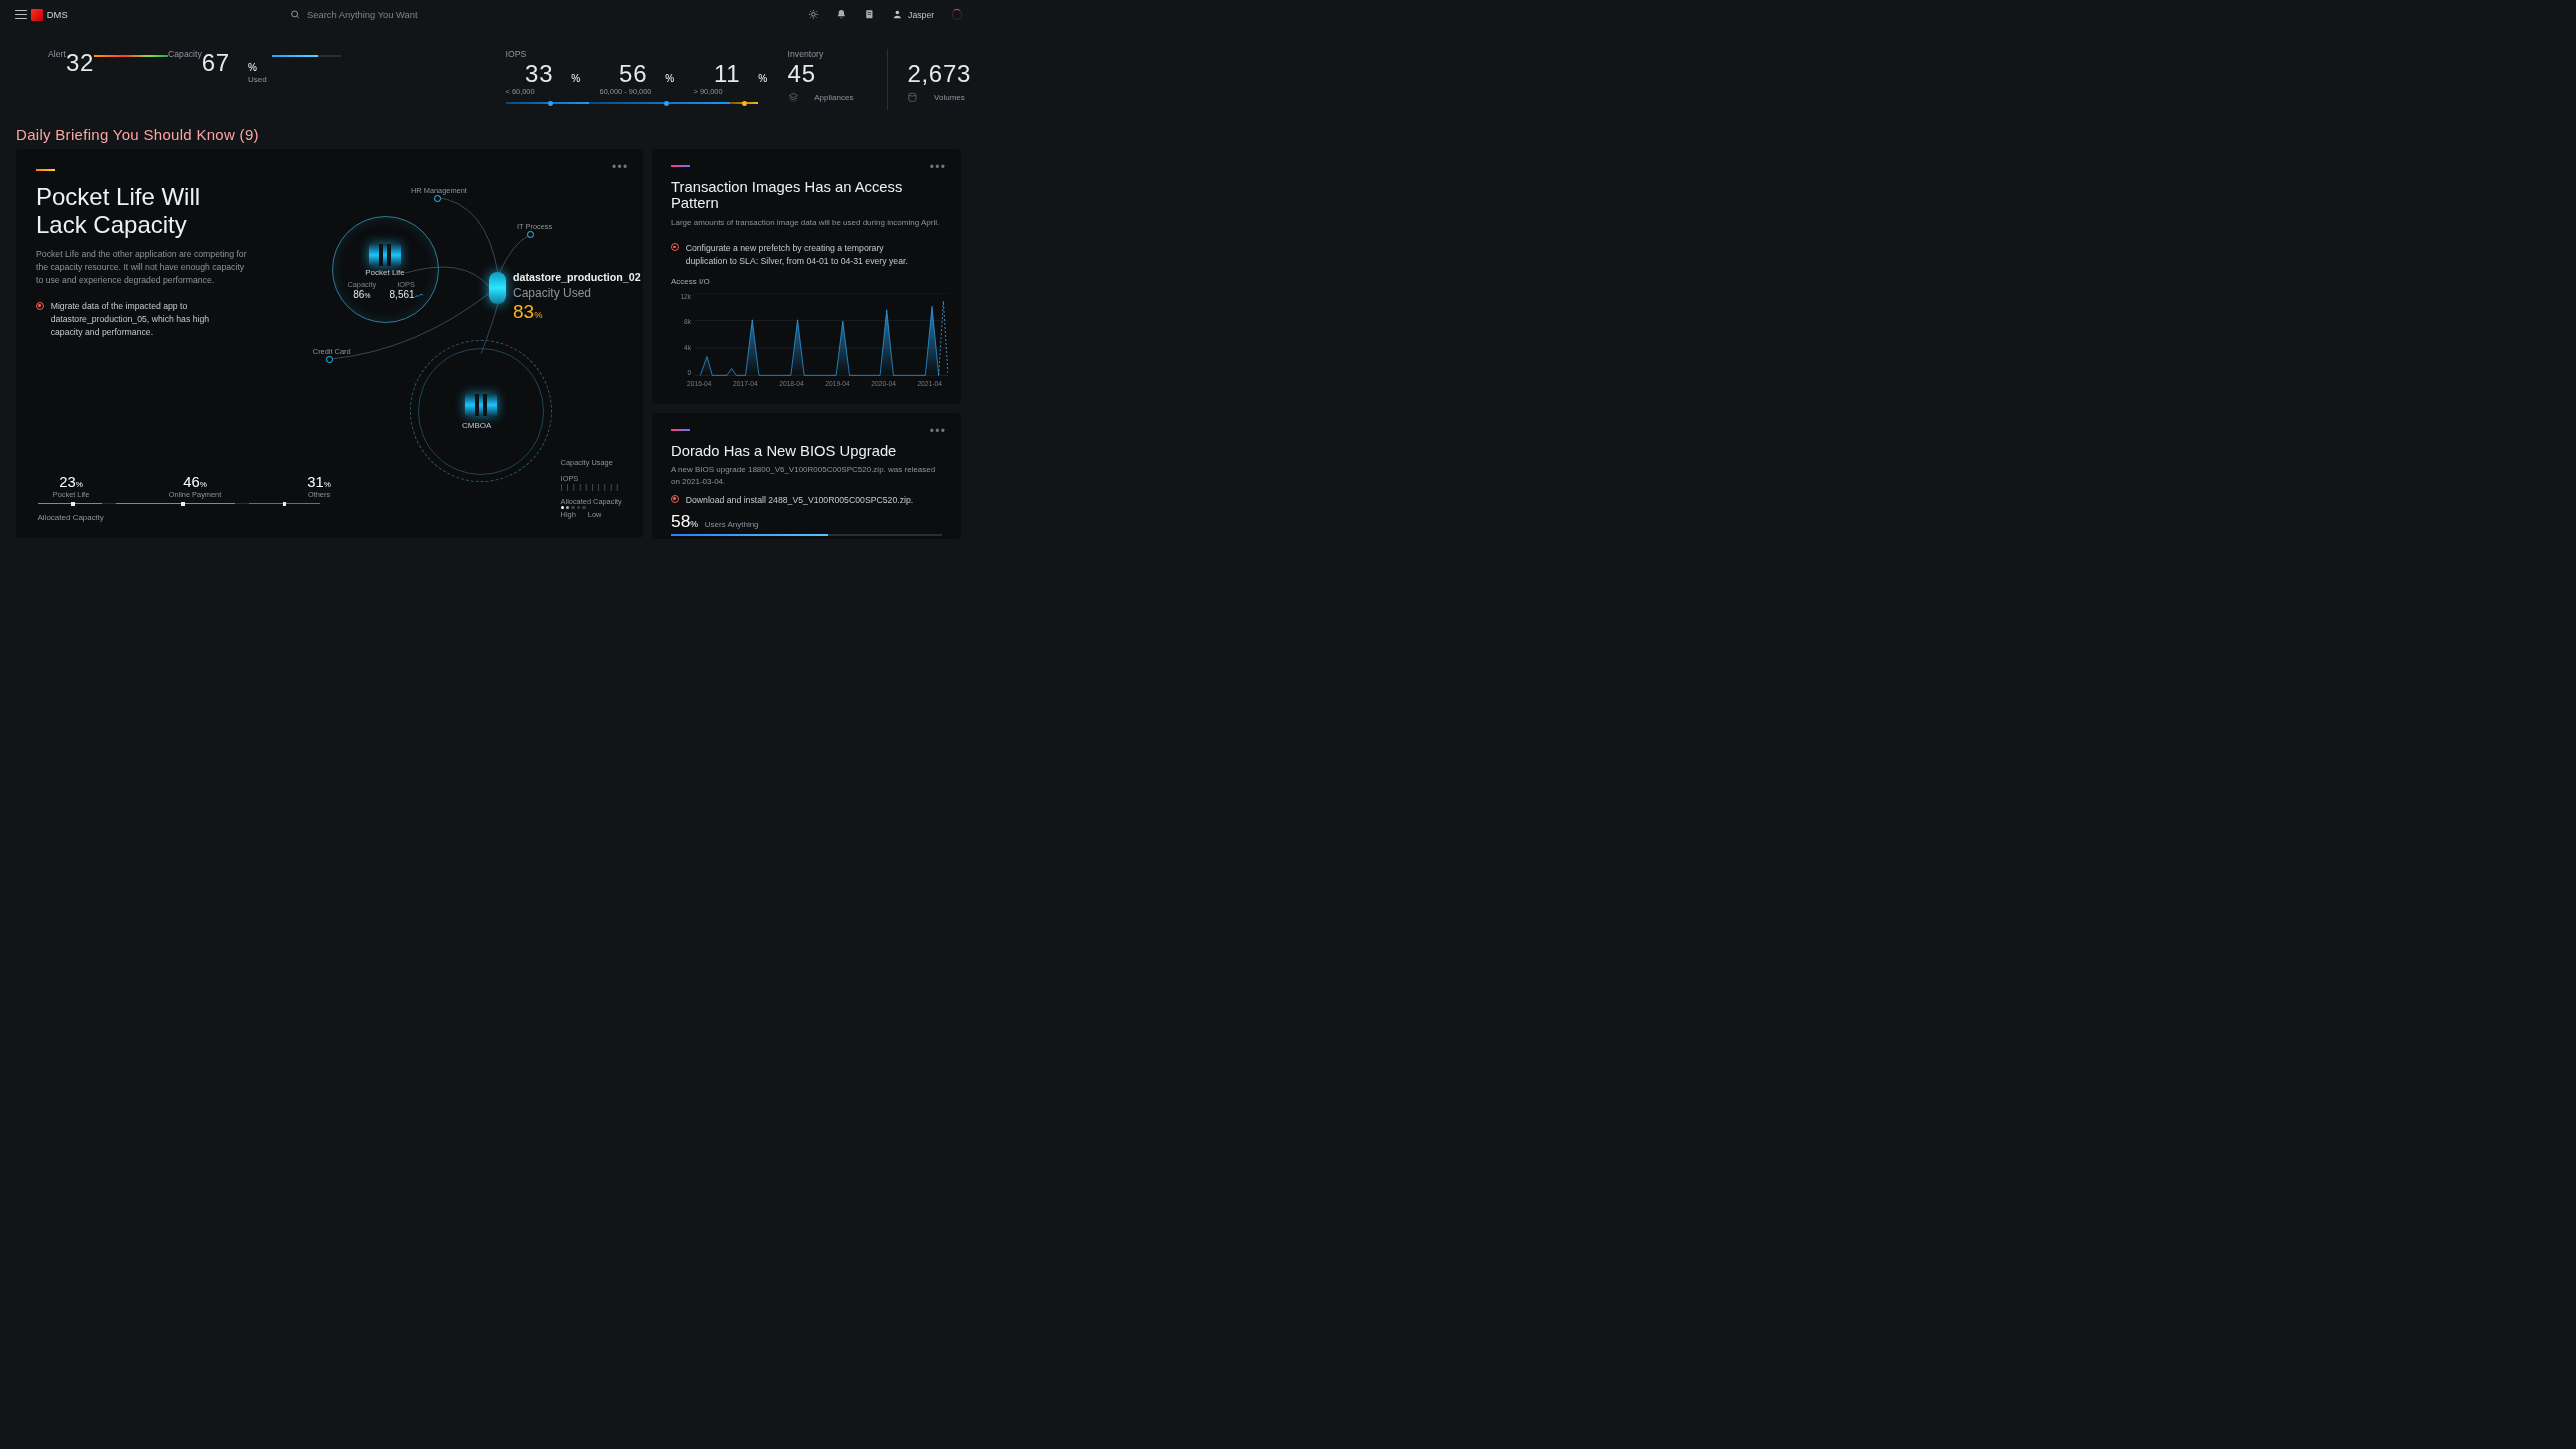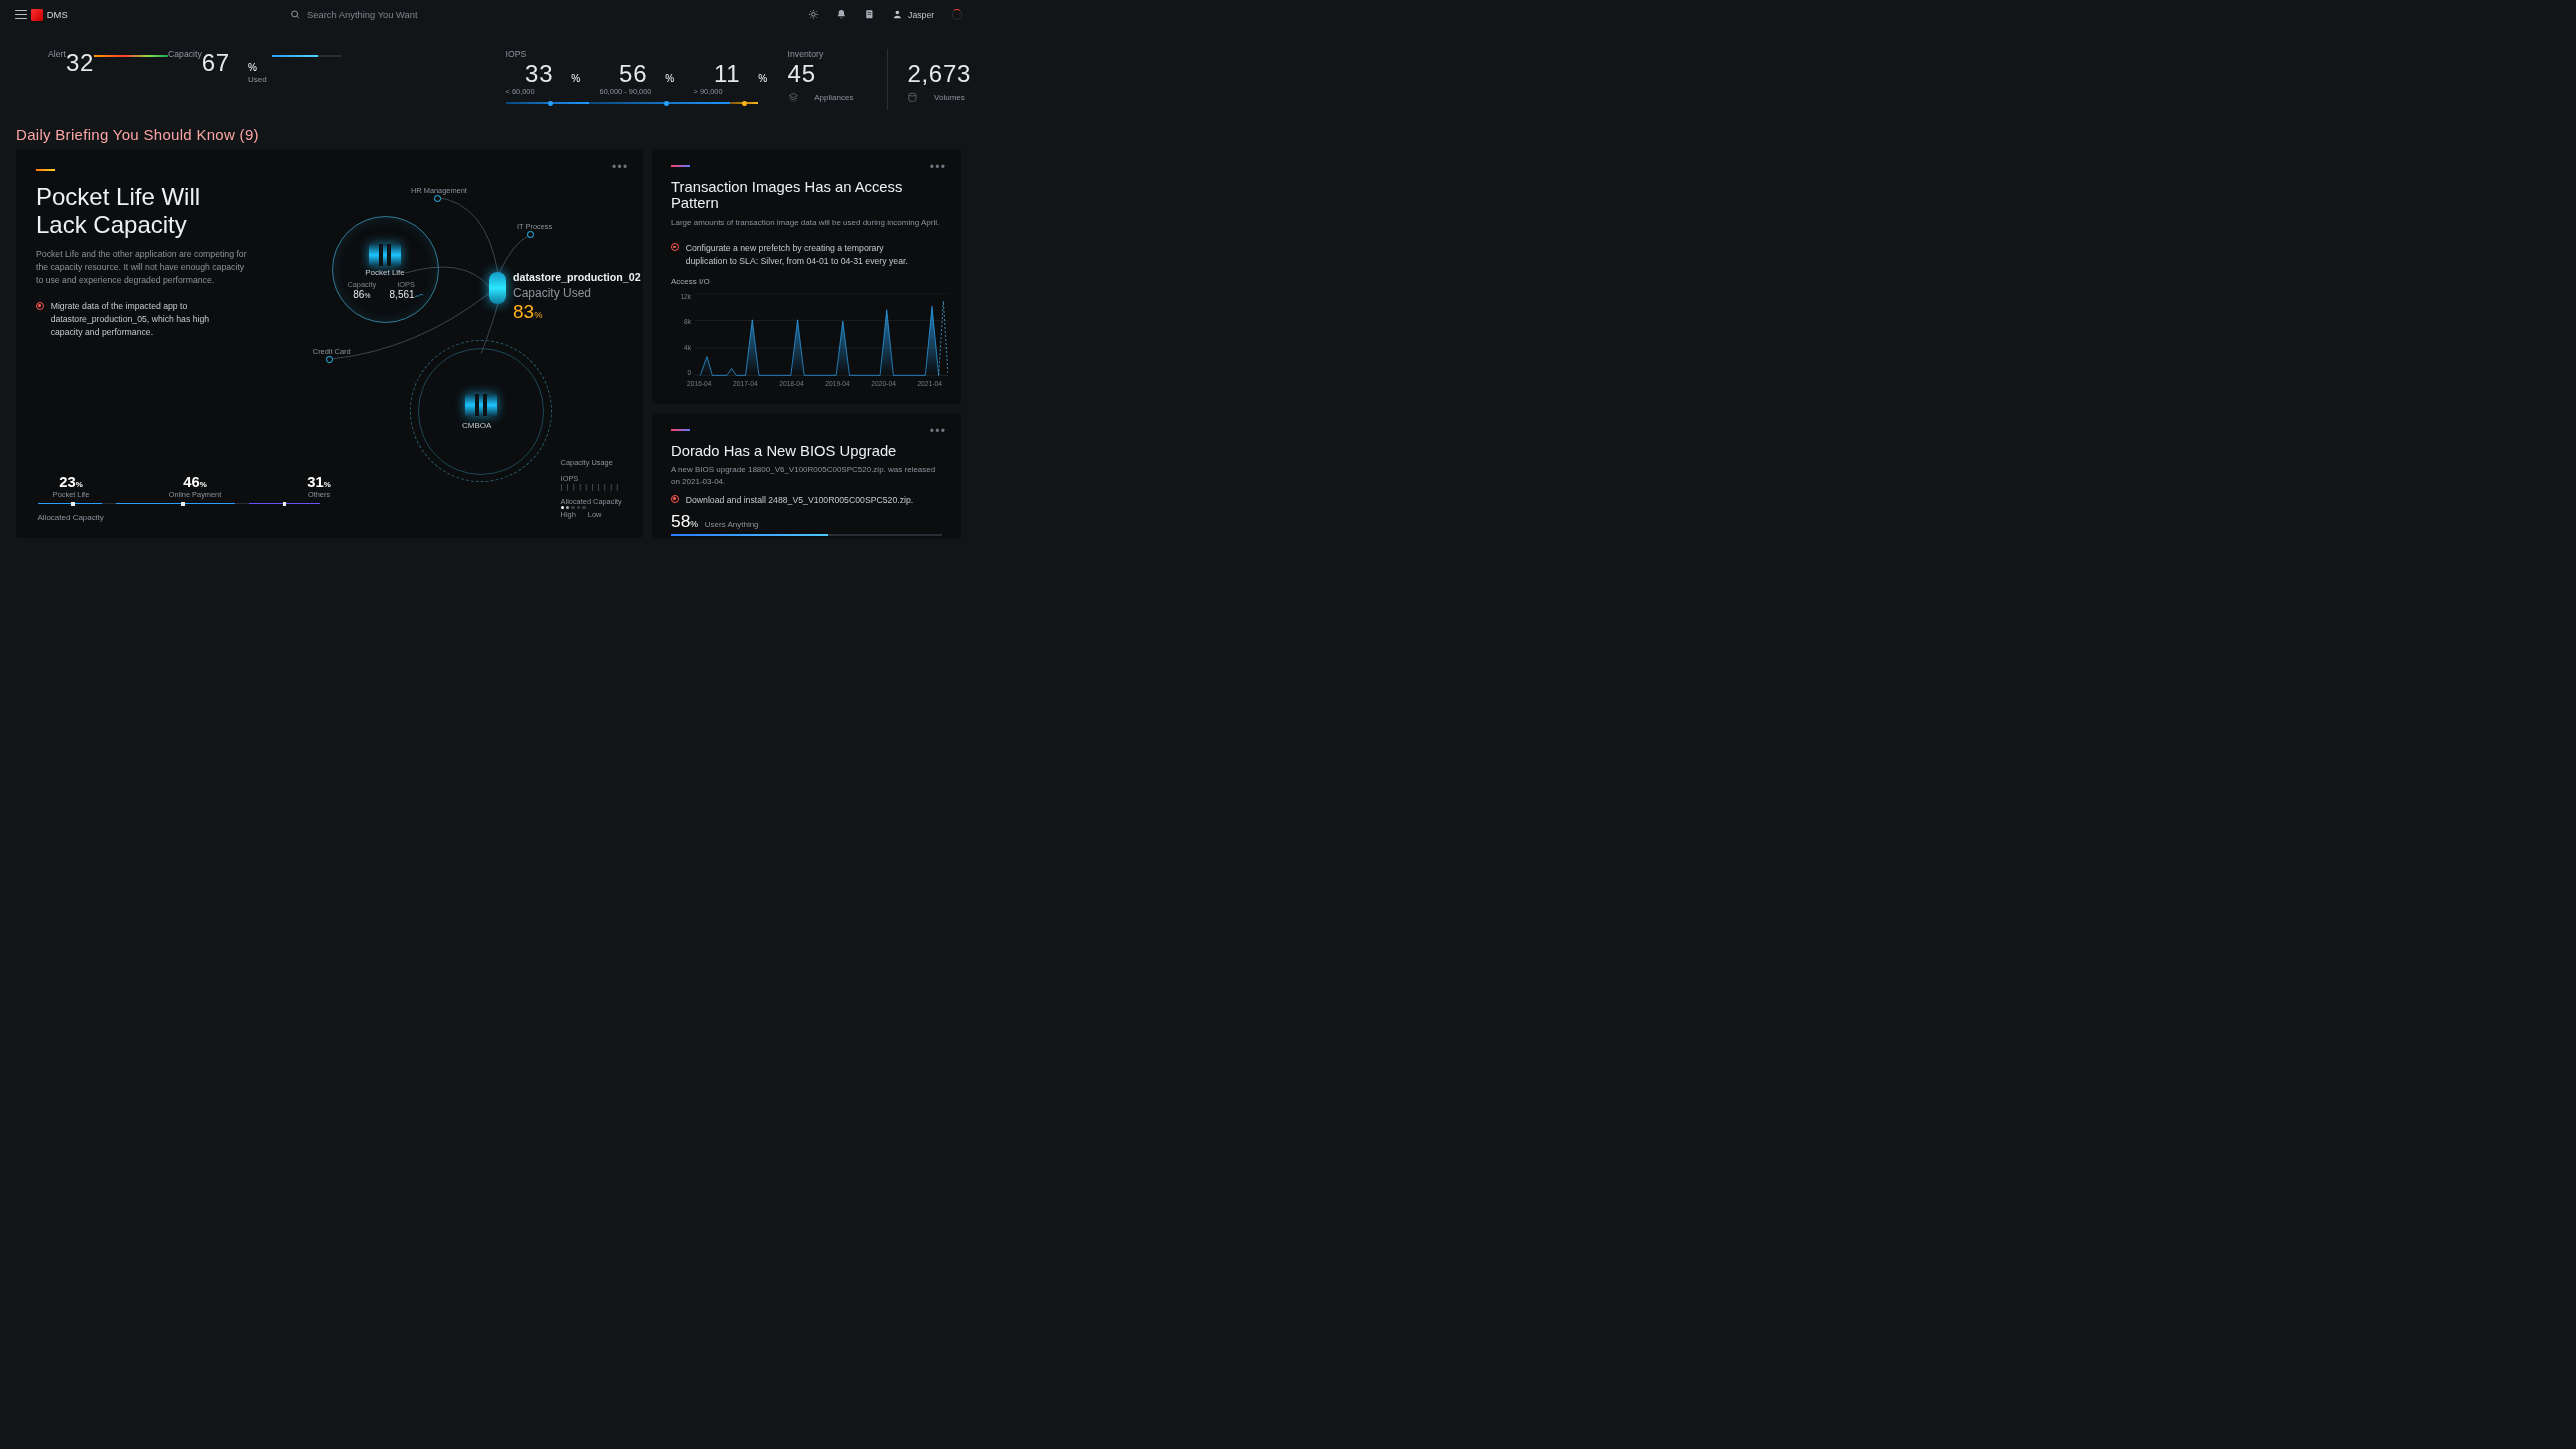--- a/index.html
+++ b/index.html
@@ -96,21 +96,21 @@
 .ds-val{font-size:19px;font-weight:300;color:#ffb21a;margin-top:1.3px;}
 .ds-val small{font-size:9.4px;}
 .mini-dot{position:absolute;width:6.7px;height:6.7px;border-radius:50%;background:#0b0d0f;border:1px solid #29c4ff;}
 .mini-label{position:absolute;font-size:7.4px;color:#8d949d;}
 
 .wire{position:absolute;inset:0;pointer-events:none;}
 
 .alloc{position:absolute;left:21.5px;bottom:16px;right:21.5px;}
 .alloc-cols{display:flex;gap:57px;margin-bottom:4px;}
 .alloc-col{text-align:center;width:67px;}
-.alloc-n{font-size:14.8px;font-weight:700;}
+.alloc-n{font-size:14.8px;font-weight:400;}
 .alloc-n small{font-size:8px;}
 .alloc-cap{font-size:7.4px;color:#8d949d;}
 .alloc-bar{height:1.3px;background:#2a2e34;width:282px;position:relative;margin-top:2.7px;}
 .alloc-bar span{position:absolute;height:100%;background:#29a0ff;}
 .alloc-bar i{position:absolute;width:3.4px;height:4.7px;background:#eaeef3;top:-1.3px;}
 .alloc-lbl{font-size:8px;color:#8d949d;margin-top:9.4px;}
 
 .legend-d{position:absolute;right:21.5px;bottom:19px;font-size:7.4px;color:#8d949d;display:flex;flex-direction:column;gap:6.7px;}
 .dashes{letter-spacing:1.3px;font-size:6.7px;color:#6d737b;}
 .dots-row{display:flex;align-items:center;gap:2px;}

